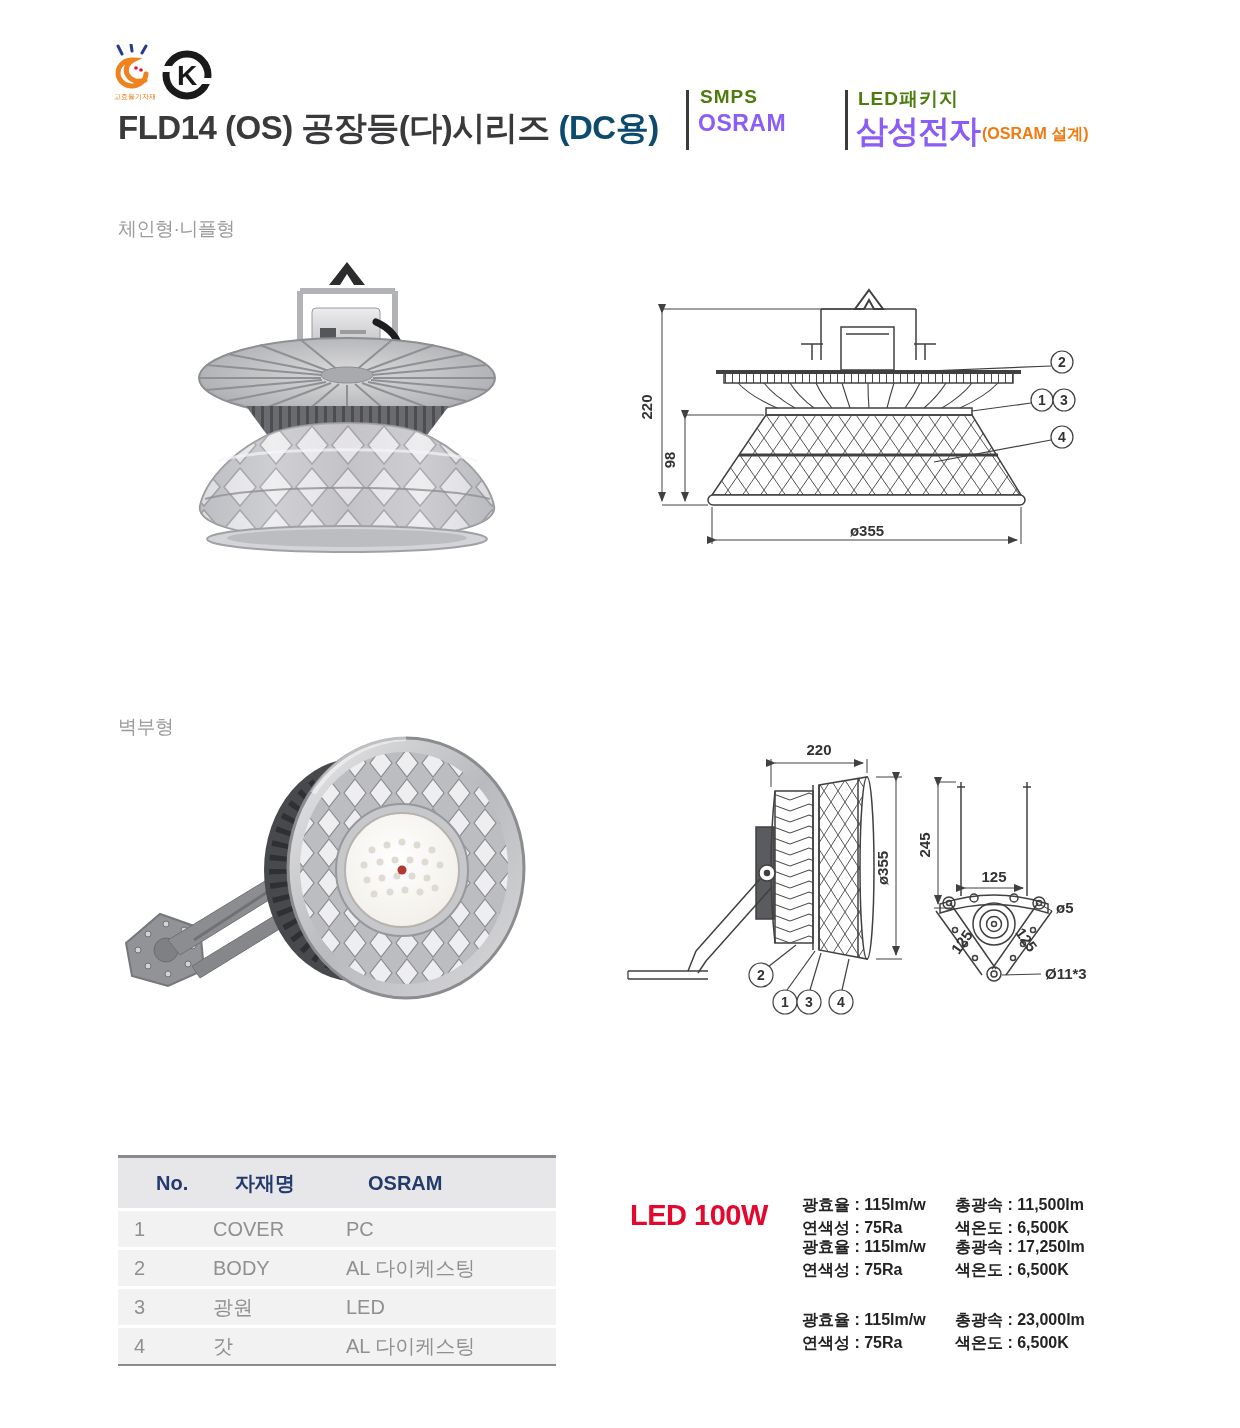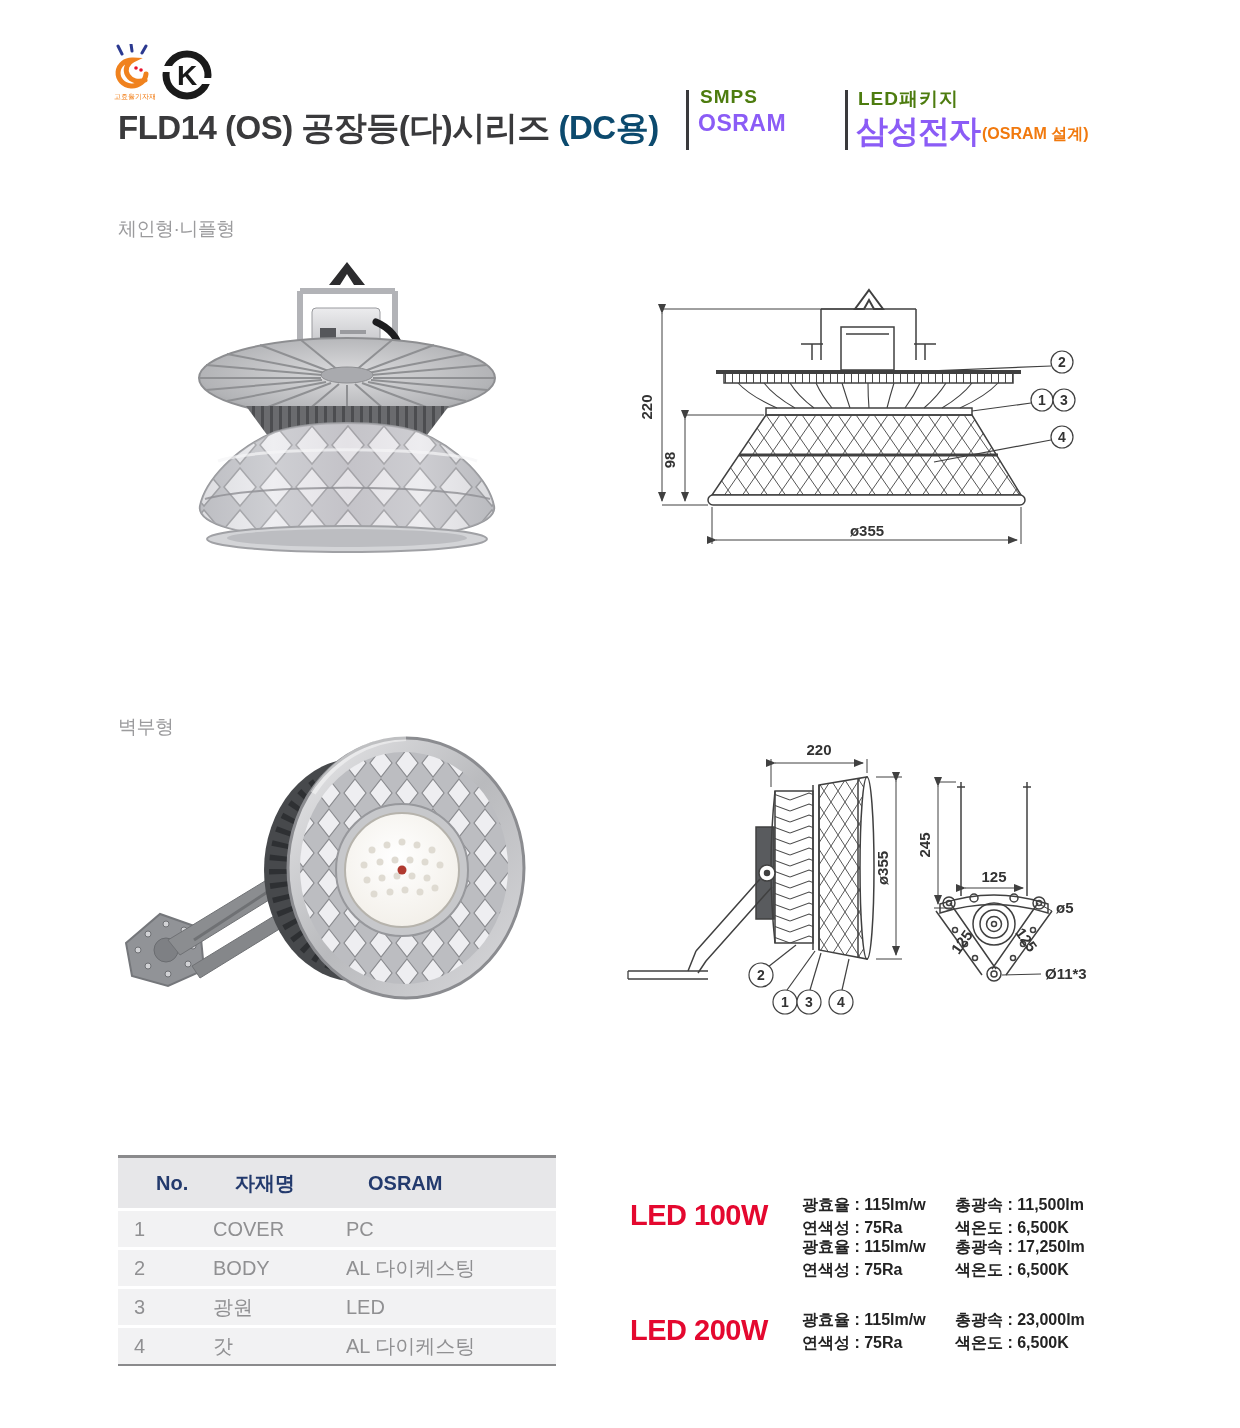--- a/index.html
+++ b/index.html
@@ -441,21 +441,20 @@
     <div>광효율 : 115lm/w</div>
     <div>연색성 : 75Ra</div>
   </div>
   <div class="spec-col c2">
     <div>총광속 : 17,250lm</div>
     <div>색온도 : 6,500K</div>
   </div>
 </div>
 
 <div class="abs spec-block" style="left:630px; top:1306px; width:480px;">
-  <div class="spec-model">LED 200W</div>
   <div class="spec-col c1">
     <div>광효율 : 115lm/w</div>
     <div>연색성 : 75Ra</div>
   </div>
   <div class="spec-col c2">
     <div>총광속 : 23,000lm</div>
     <div>색온도 : 6,500K</div>
   </div>
 </div>
 

